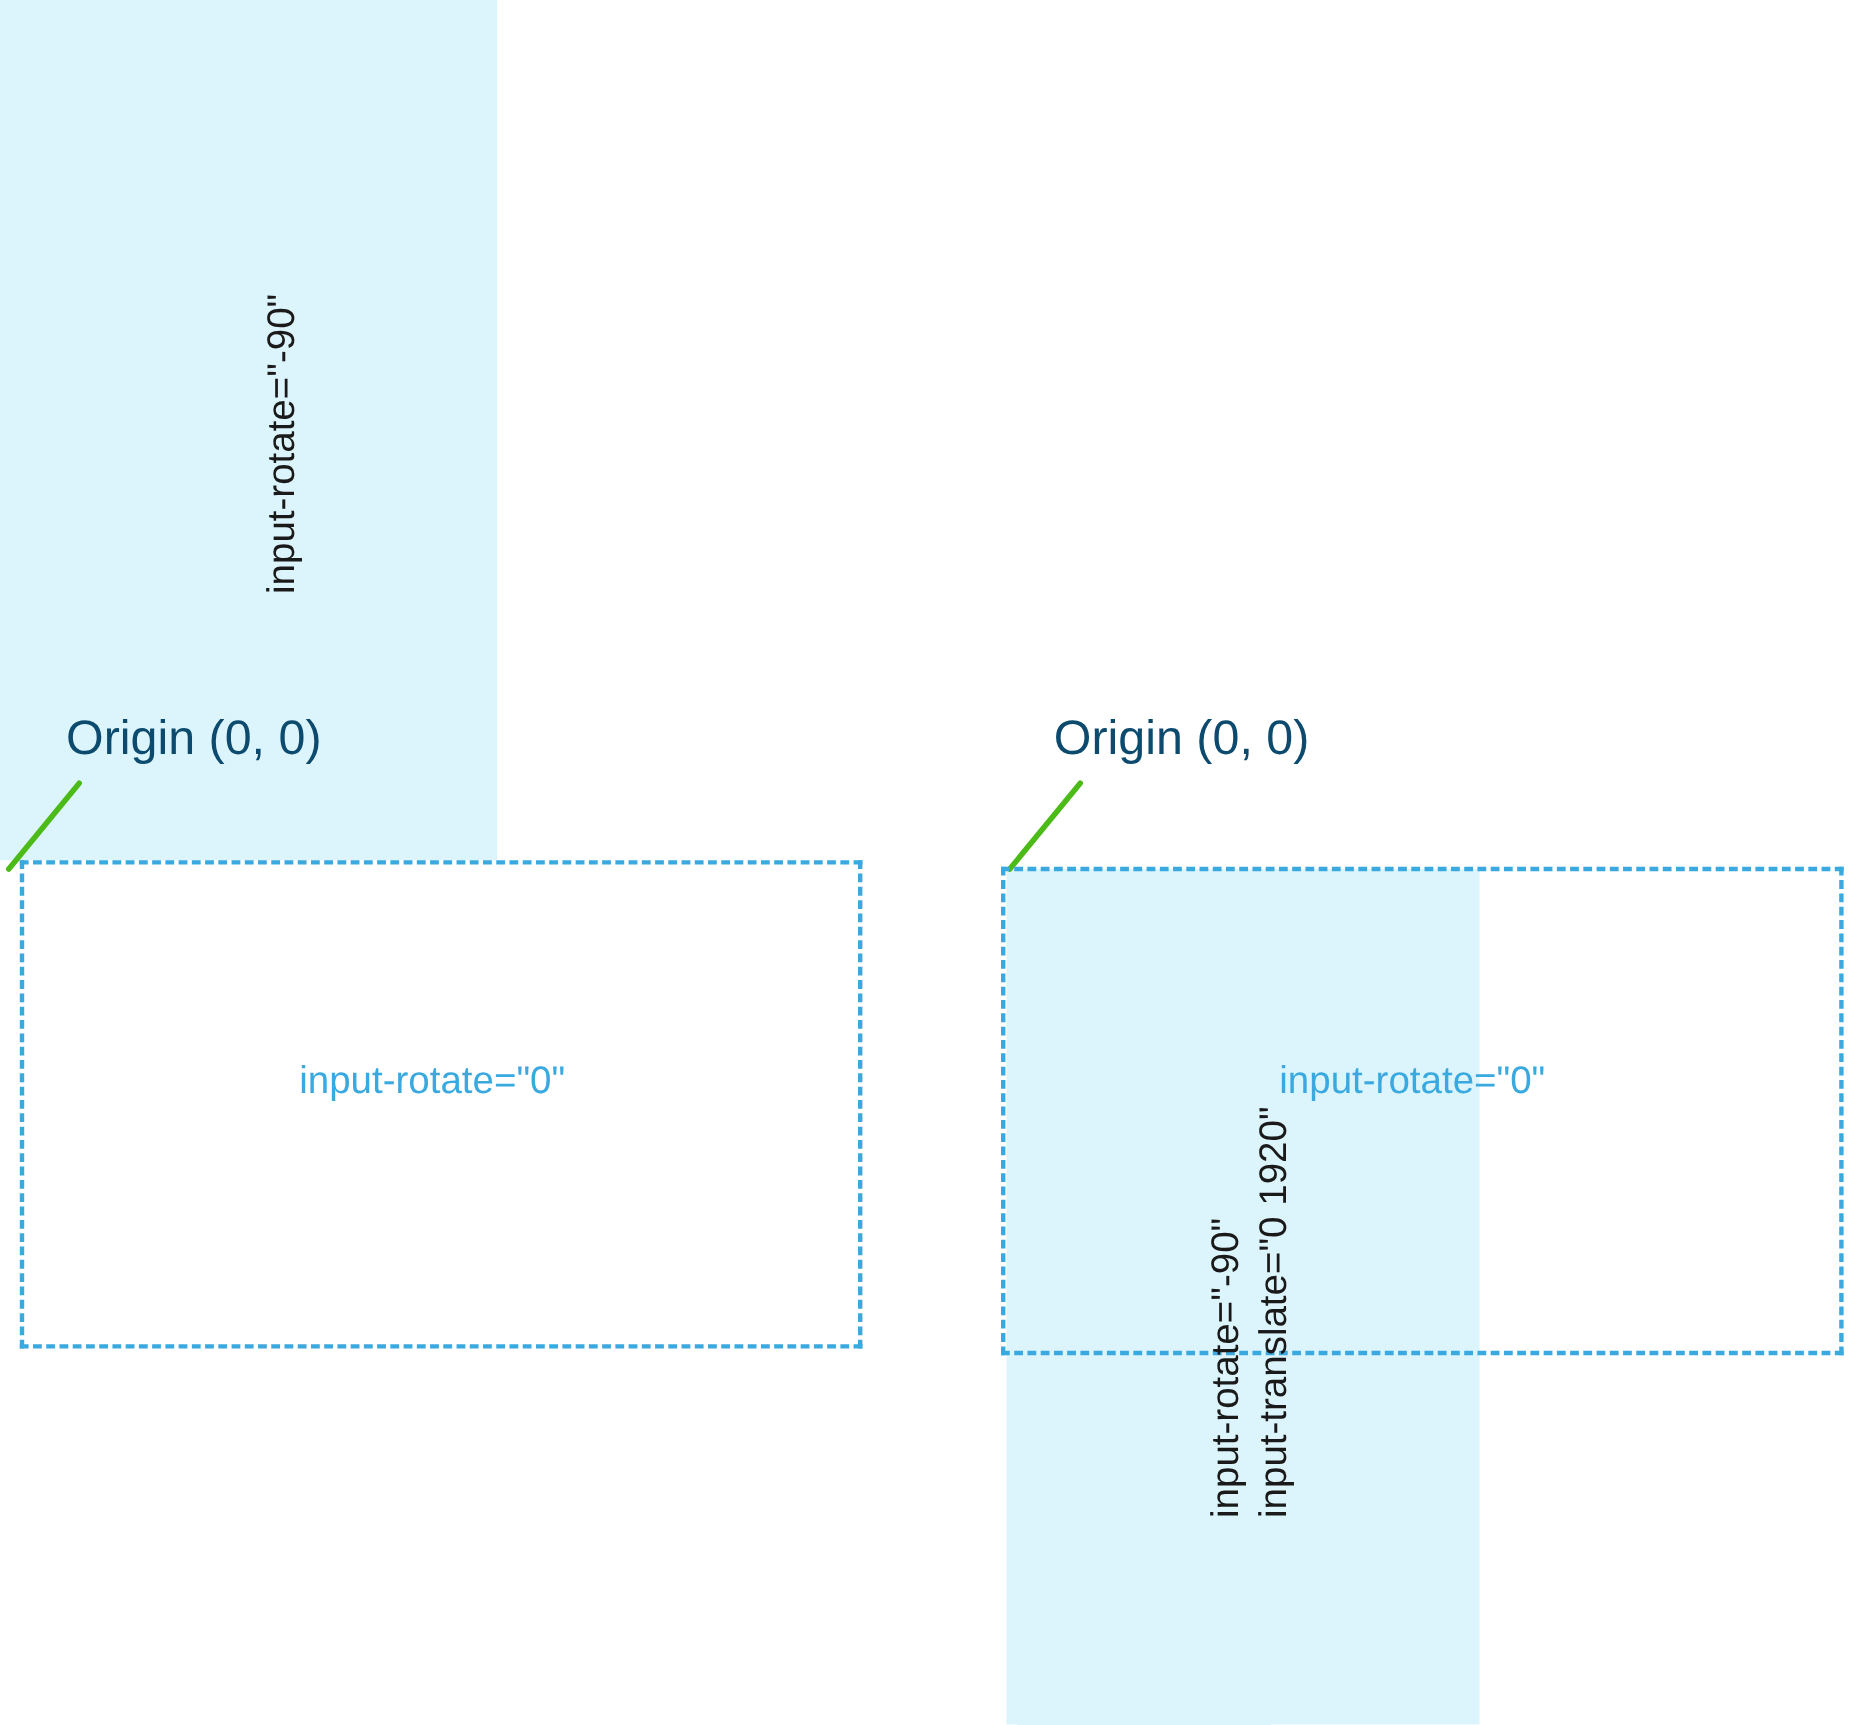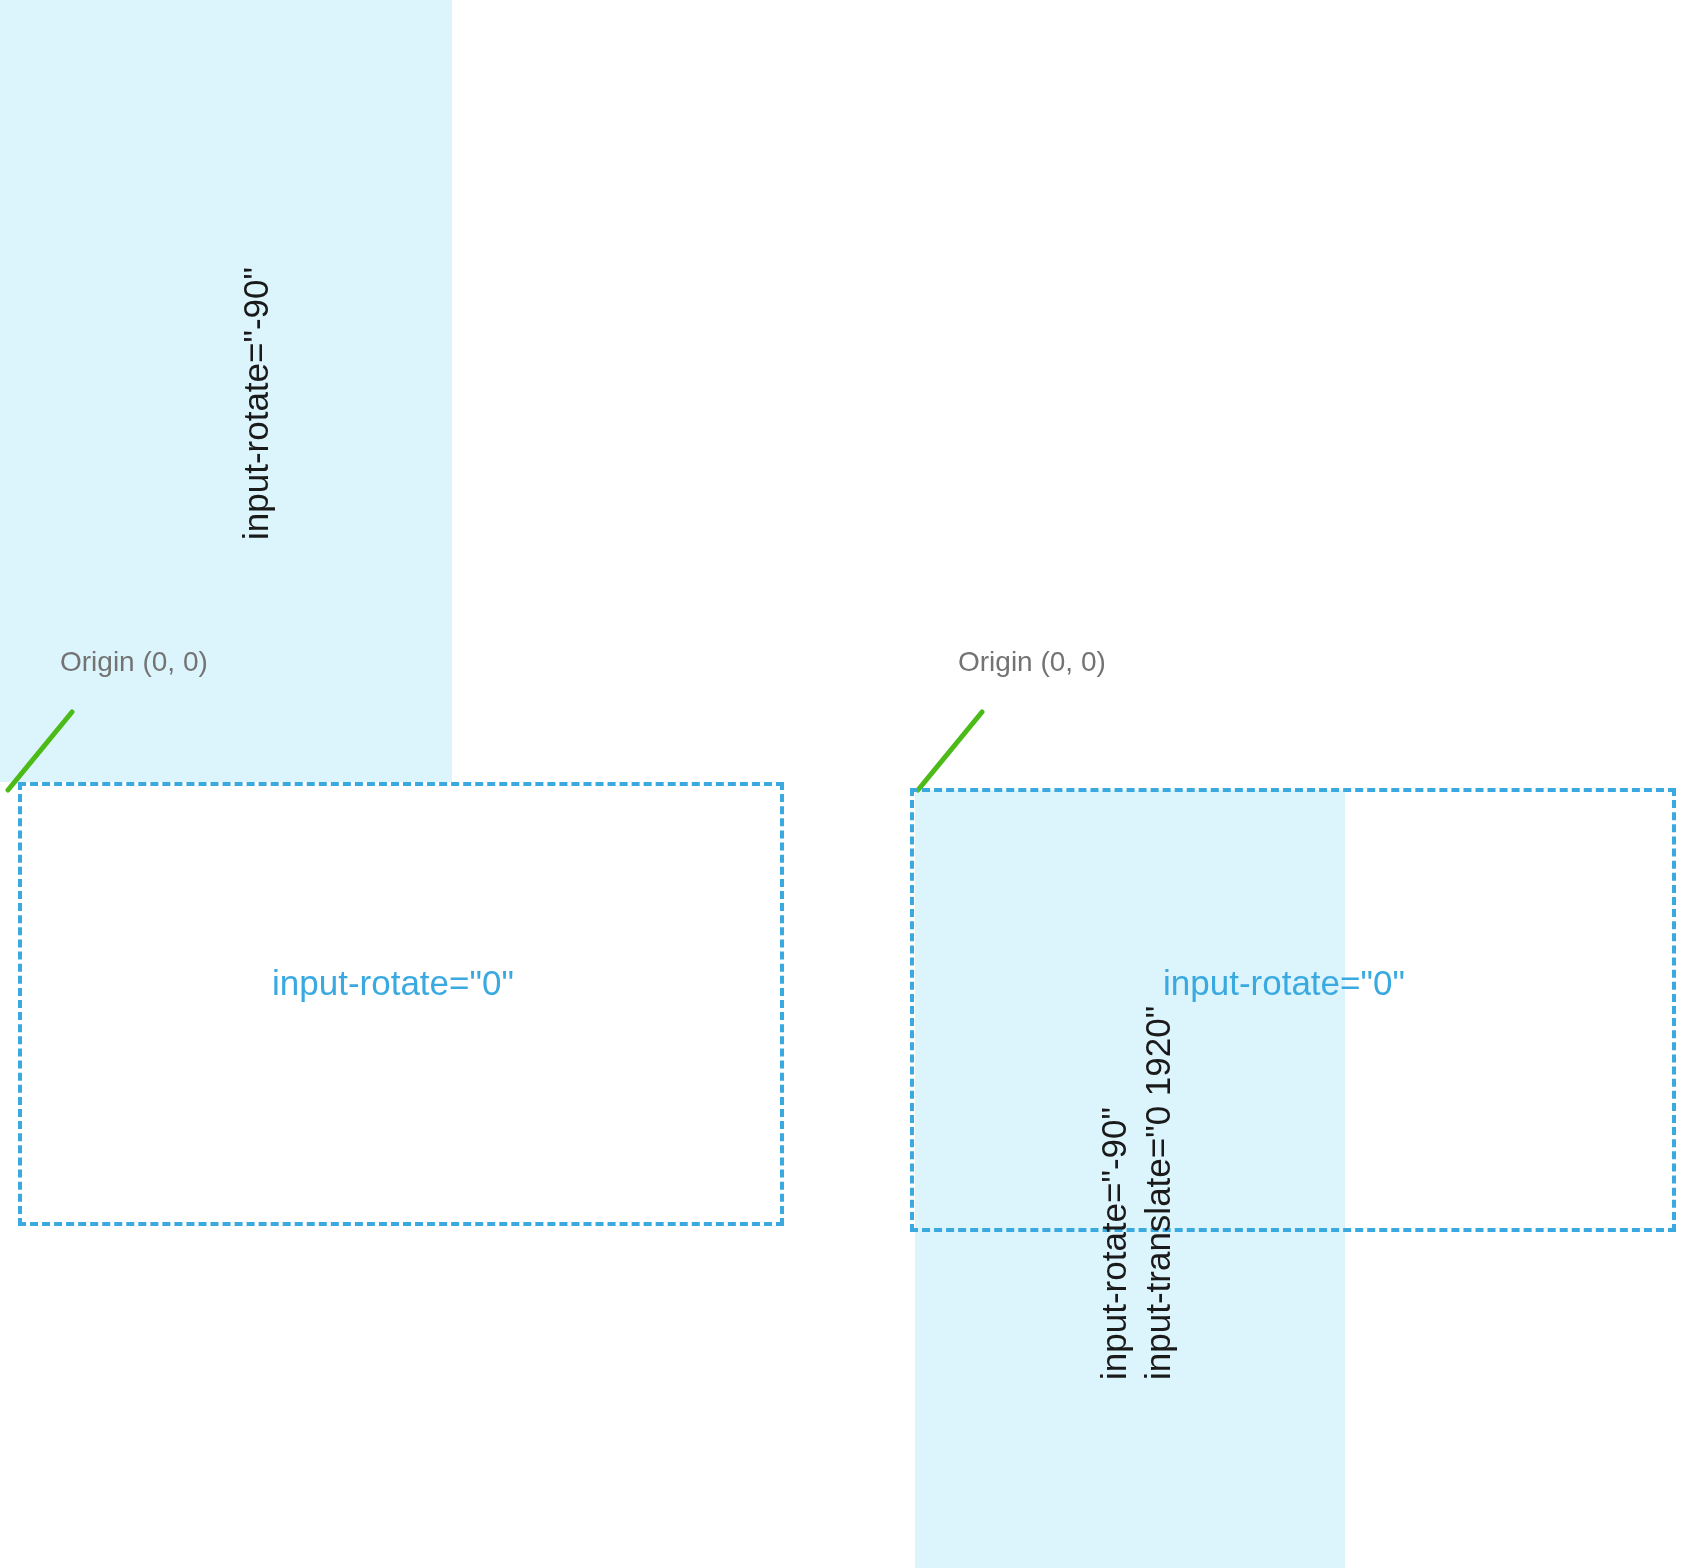--- a/index.html
+++ b/index.html
@@ -36,22 +36,22 @@
   .label {
     position: absolute;
     white-space: nowrap;
     line-height: 1.18;
   }
   .label-blue {
     color: #3aa9e0;
     font-size: 35px;
   }
   .label-green {
-    color: #737373;
-    font-size: 28px;
+    color: #0c4a6e;
+    font-size: 44px;
   }
   .label-dark {
     color: #1a1a1a;
     font-size: 35px;
   }
   .vert {
     transform-origin: 0 0;
     transform: rotate(-90deg);
   }
   .vert-2line {

